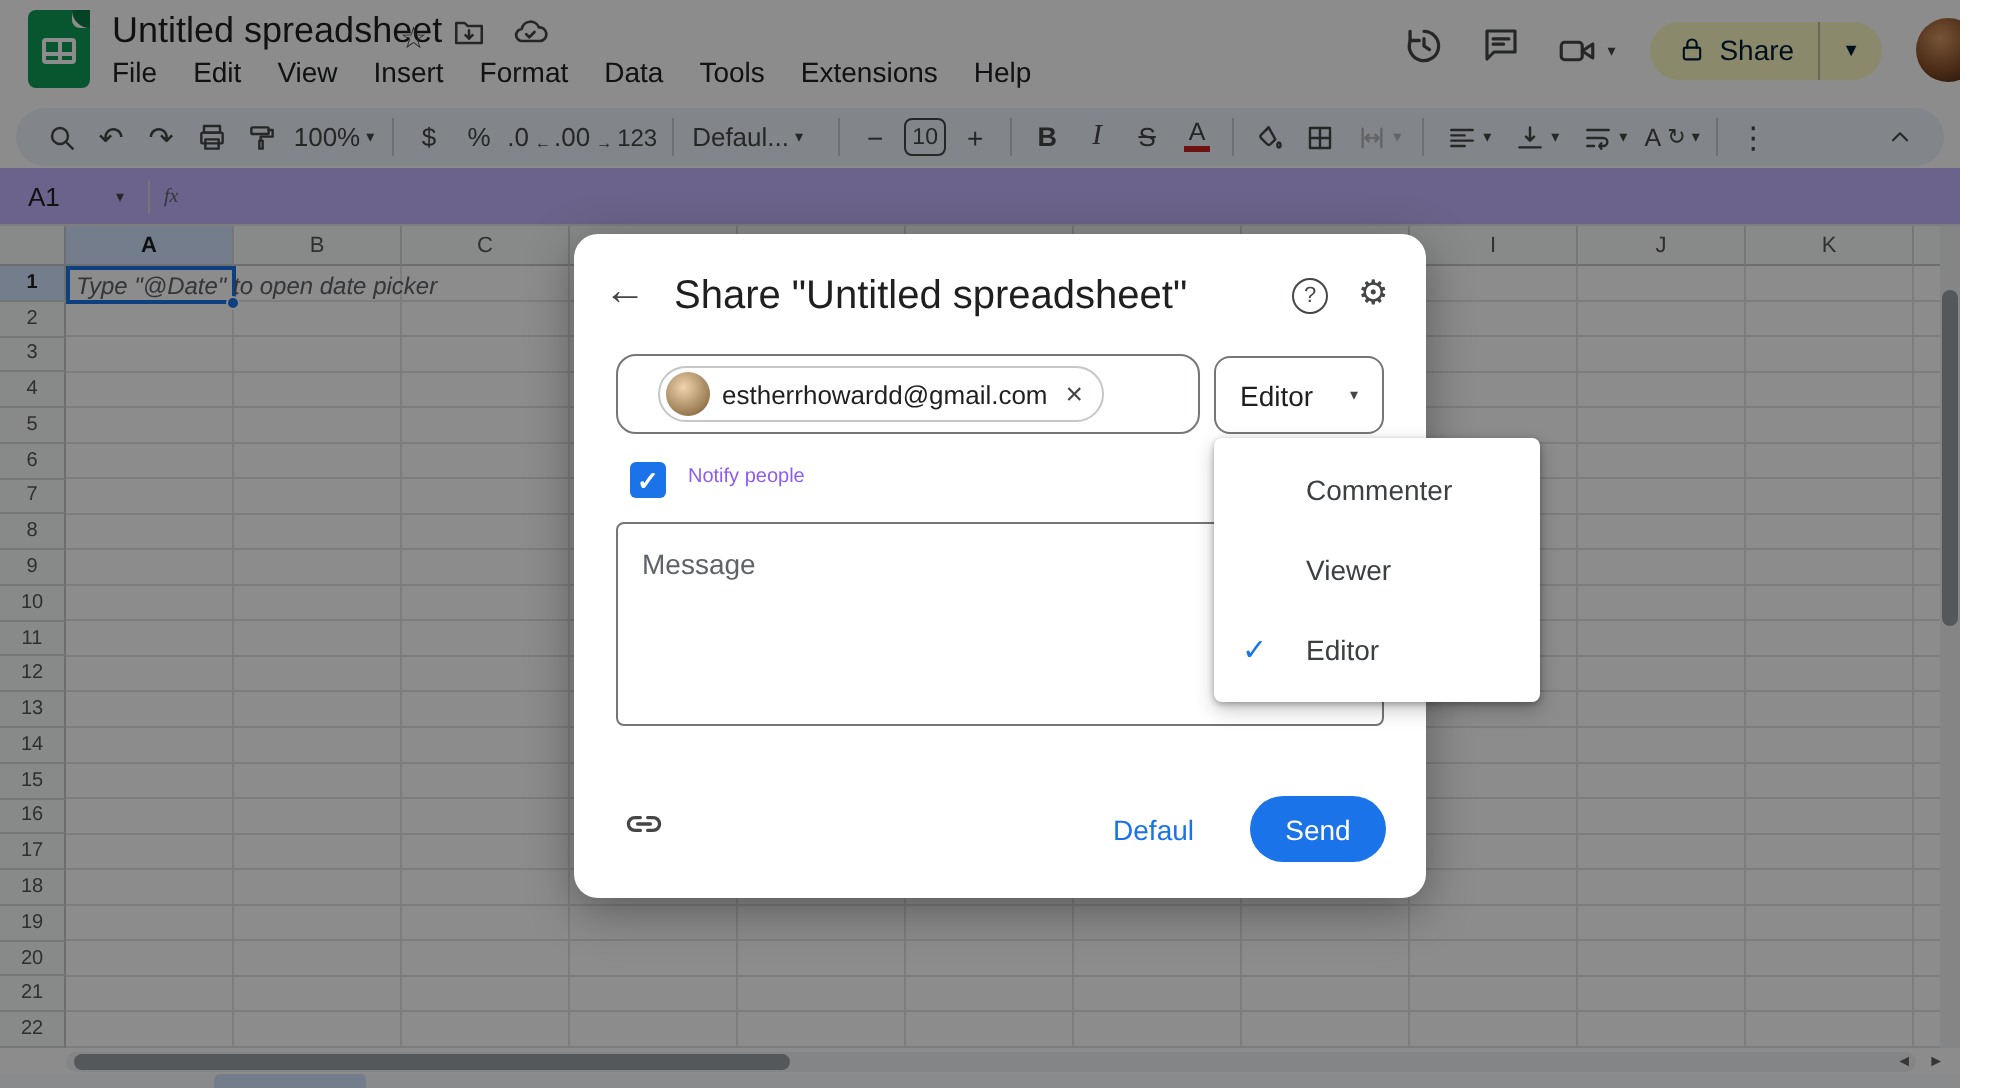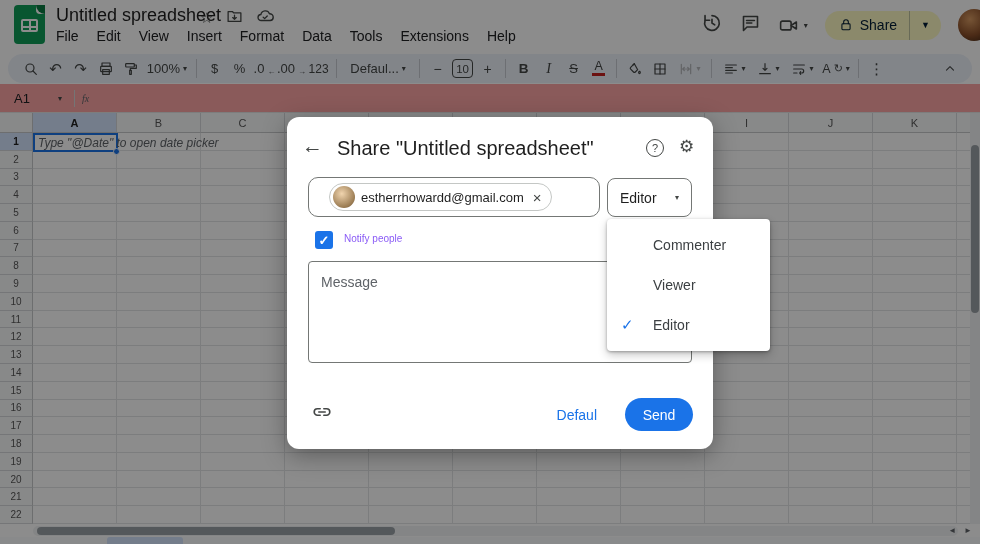--- a/index.html
+++ b/index.html
@@ -44,21 +44,21 @@
   .sub-arrow { font-size:8px; position:relative; top:3px; }
   .boldb { font-weight:bold; font-size:13.5px; }
   .itali { font-family:"Liberation Serif", serif; font-style:italic; font-size:14.5px; }
   .strik { text-decoration:line-through; font-size:13px; }
   .tcolor { display:flex; flex-direction:column; align-items:center; line-height:11px; font-size:12.5px; font-weight:500;}
   .tcolor .bar { width:13px; height:3px; background:#c5221f; margin-top:1px; }
   .disabled { color:#b4b7ba; }
   svg.ic { stroke:currentColor; fill:none; stroke-width:1.8; stroke-linecap:round; stroke-linejoin:round; }
 
   
-  .fbar { position:absolute; left:0; top:84px; width:1000px; height:29px; background:#fca5a5;
+  .fbar { position:absolute; left:0; top:84px; width:1000px; height:29px; background:#c4b5fd;
           display:flex; align-items:center; border-bottom:1px solid #e3e3e3; }
   .namebox { width:58px; padding-left:14px; font-size:13px; color:#202124; }
   .namecaret { font-size:8px; color:#444746; margin-right:10px; }
   .fdiv { width:1px; height:17px; background:#d5d5d5; margin:0 7px 0 2px; }
   .fx { font-family:"Liberation Serif", serif; font-style:italic; font-size:10px; color:#5f6368; }
 
   
   .grid { position:absolute; left:0; top:113px; width:1000px; height:424px; background:#fff; }
   .corner { position:absolute; left:0; top:0; width:33px; height:20px; background:#f8f9fa;
             border-right:1px solid #c6c8ca; border-bottom:1px solid #c6c8ca; }
@@ -236,21 +236,21 @@
     <span class="tbtn">
         <span>.0</span>
         <span class="sub-arrow">←</span>
       </span>
     <span class="tbtn">
         <span>.00</span>
         <span class="sub-arrow">→</span>
       </span>
     <span class="tbtn" style="font-size:12px;">123</span>
     <span class="tdiv"></span>
-    <span class="tbtn" style="width:72px; justify-content:center; padding:0 4px;">
+    <span class="tbtn" style="width:72px; justify-content:flex-start; padding:0 4px;">
         <span>Defaul...</span>
         <span class="caret">▾</span>
       </span>
     <span class="tdiv"></span>
     <span class="tbtn" style="font-size:14px;">−</span>
     <span class="tbtn">
         <span class="ftsize">10</span>
       </span>
     <span class="tbtn" style="font-size:14px;">+</span>
     <span class="tdiv"></span>

